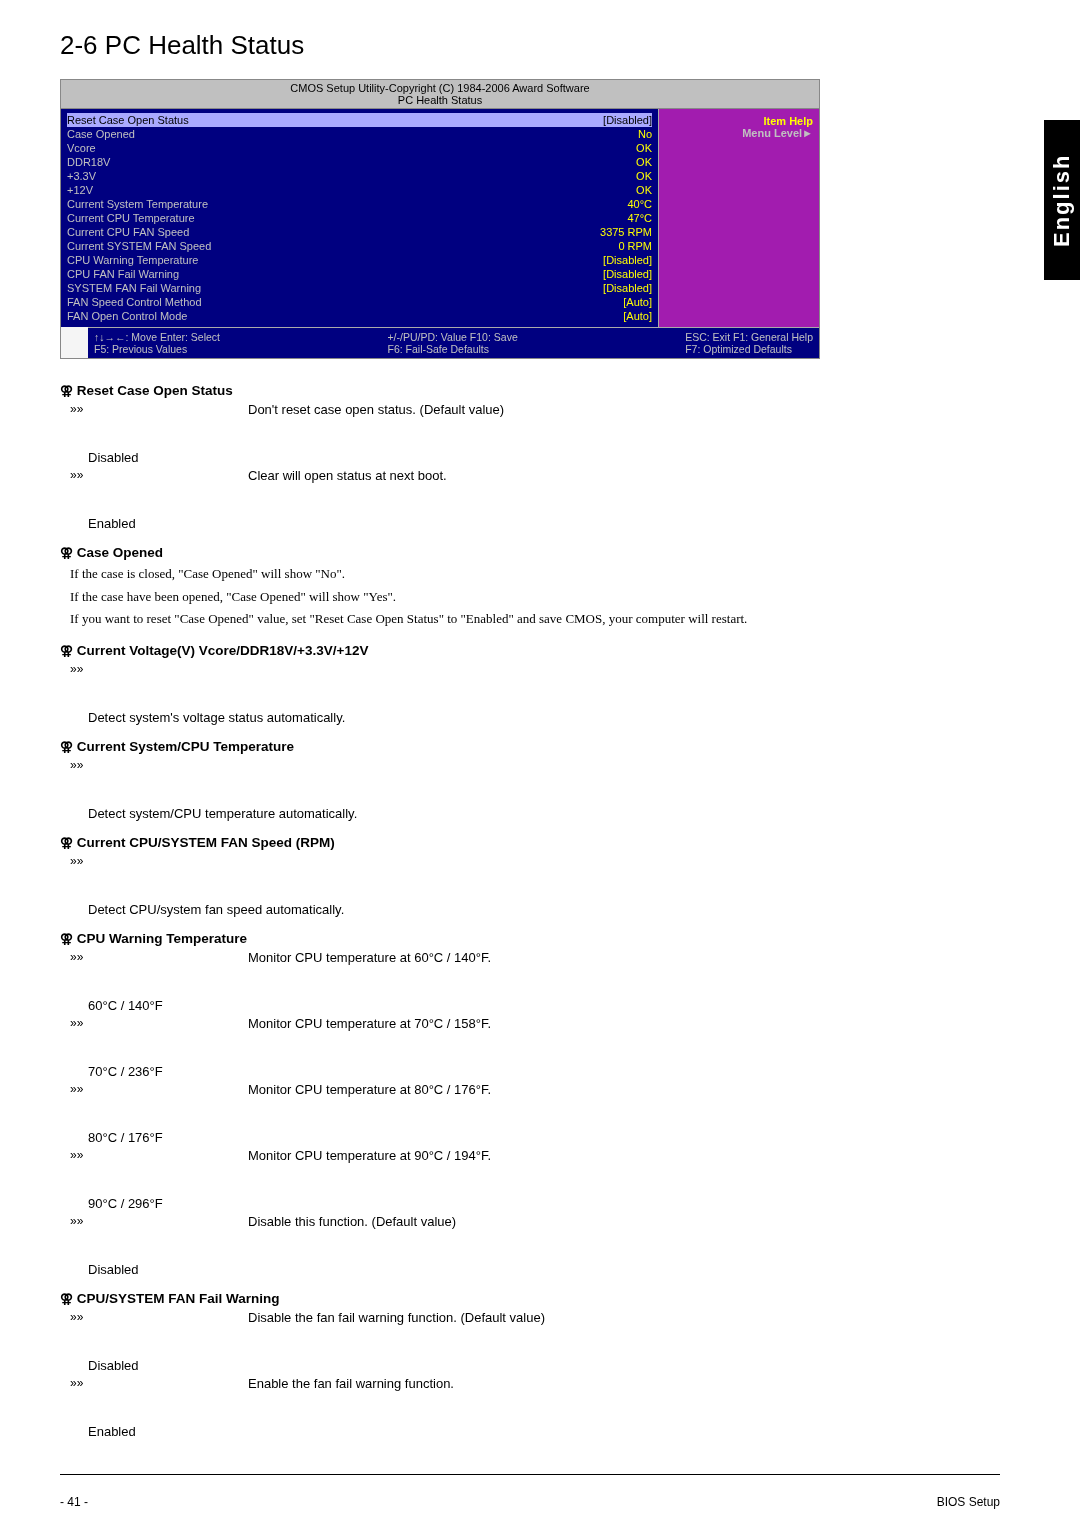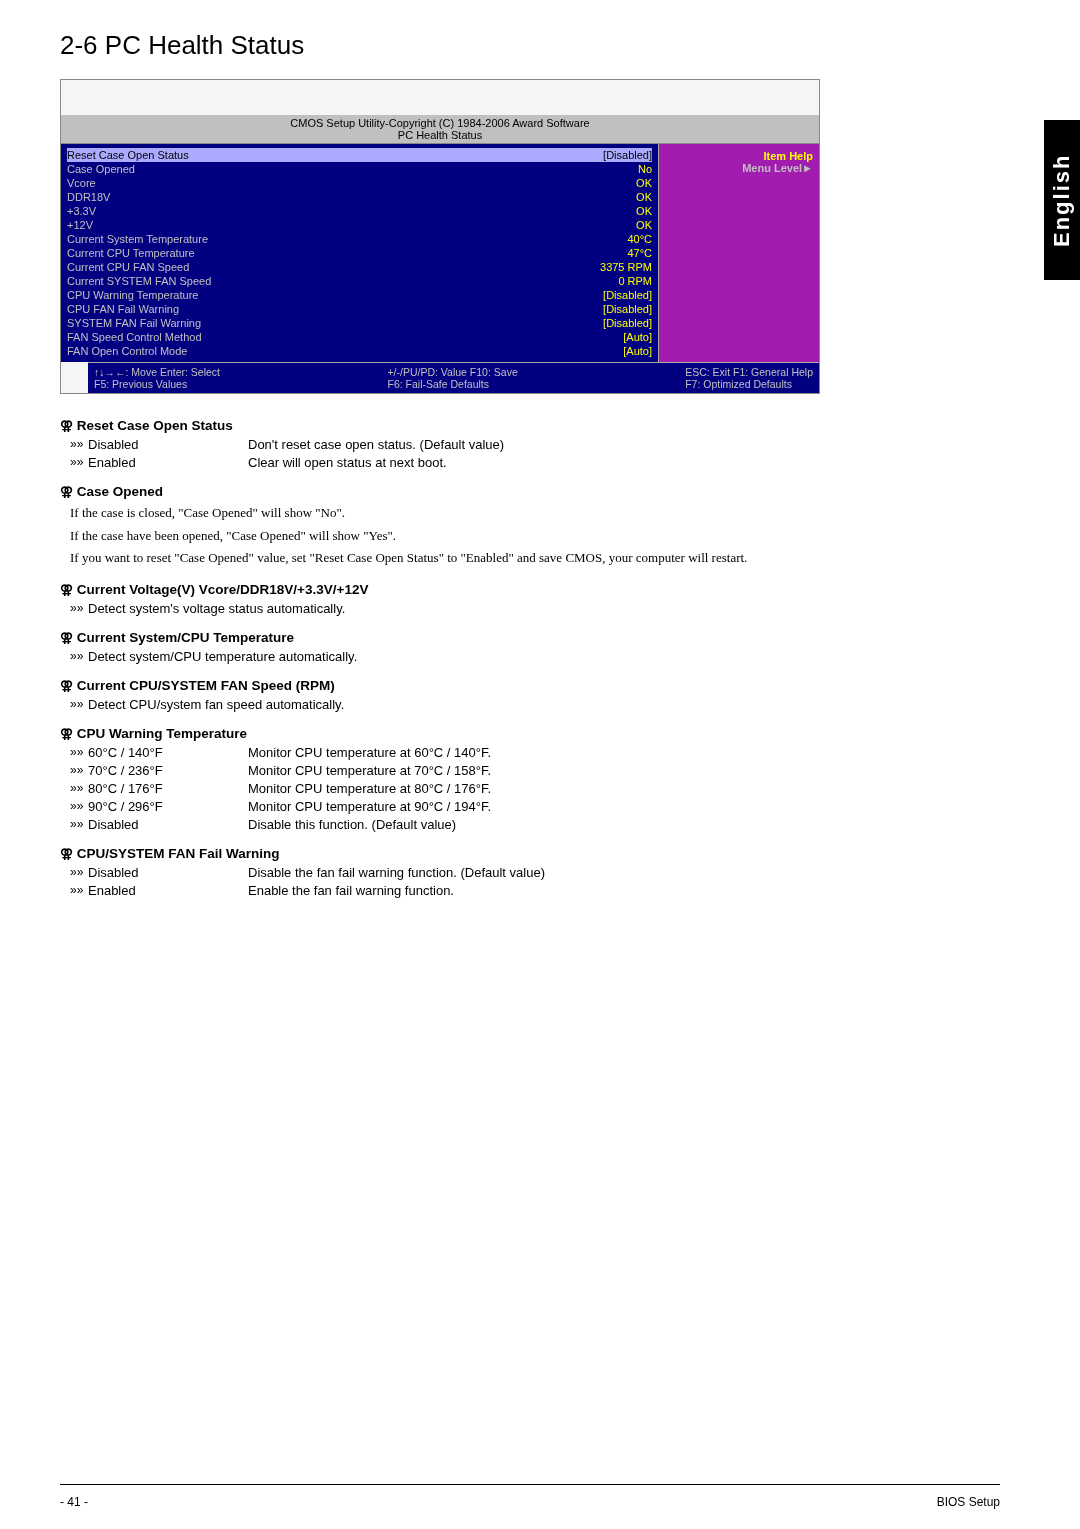--- a/index.html
+++ b/index.html
@@ -55,21 +55,20 @@
       background: #f5f5f5;
       margin-bottom: 24px;
     }
 
     .bios-header {
       background: #c0c0c0;
       text-align: center;
       padding: 2px 0;
       border-bottom: 1px solid #888;
       font-size: 11px;
-      margin-top: 35px;
     }
 
     .bios-body {
       display: flex;
       background: #000080;
       color: #c0c0c0;
     }
 
     .bios-main-col {
       flex: 1;
@@ -159,20 +158,21 @@
 
     .item-arrow {
       min-width: 18px;
       font-size: 12px;
       padding-right: 2px;
     }
 
     .item-key {
       min-width: 160px;
       font-weight: normal;
+      margin-top: 48px;
     }
 
     .item-desc {
       flex: 1;
     }
 
     .plain-text {
       font-size: 13px;
       margin-bottom: 3px;
       line-height: 1.5;
@@ -182,21 +182,21 @@
     
     .page-footer {
       position: absolute;
       bottom: 20px;
       left: 60px;
       right: 80px;
       display: flex;
       justify-content: space-between;
       font-size: 12px;
       border-top: 1px solid #000;
-      padding-top: 10px;
+      padding-top: 20px;
     }
   </style>
 </head>
 <body>
 
 <div class="english-tab">English</div>
 
 <div class="main-content">
 
   <h1 class="page-title">2-6   PC Health Status</h1>

